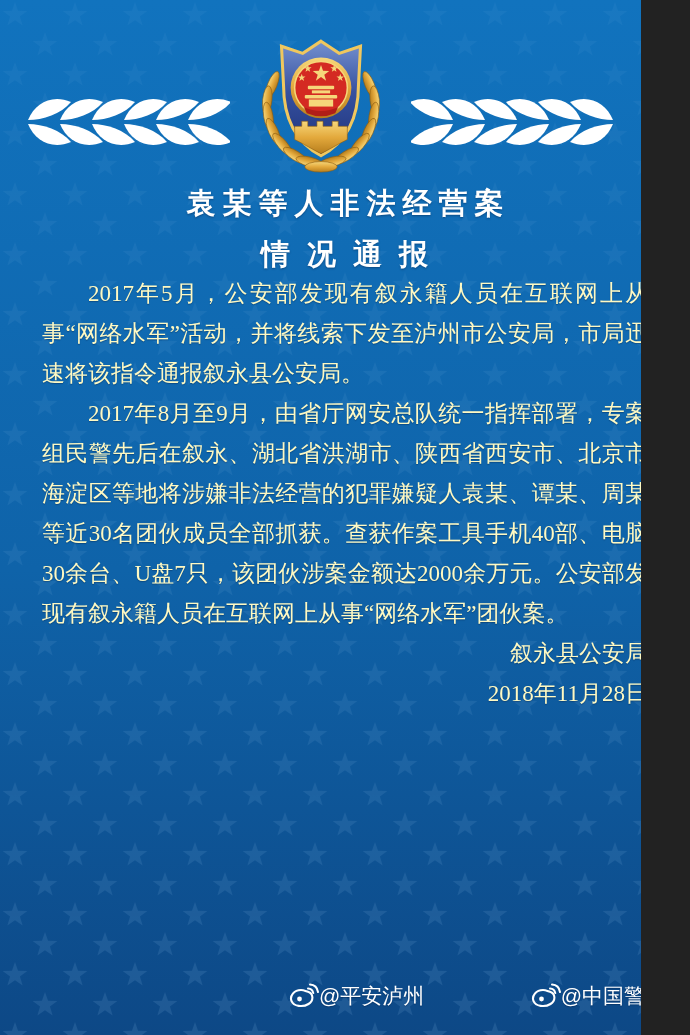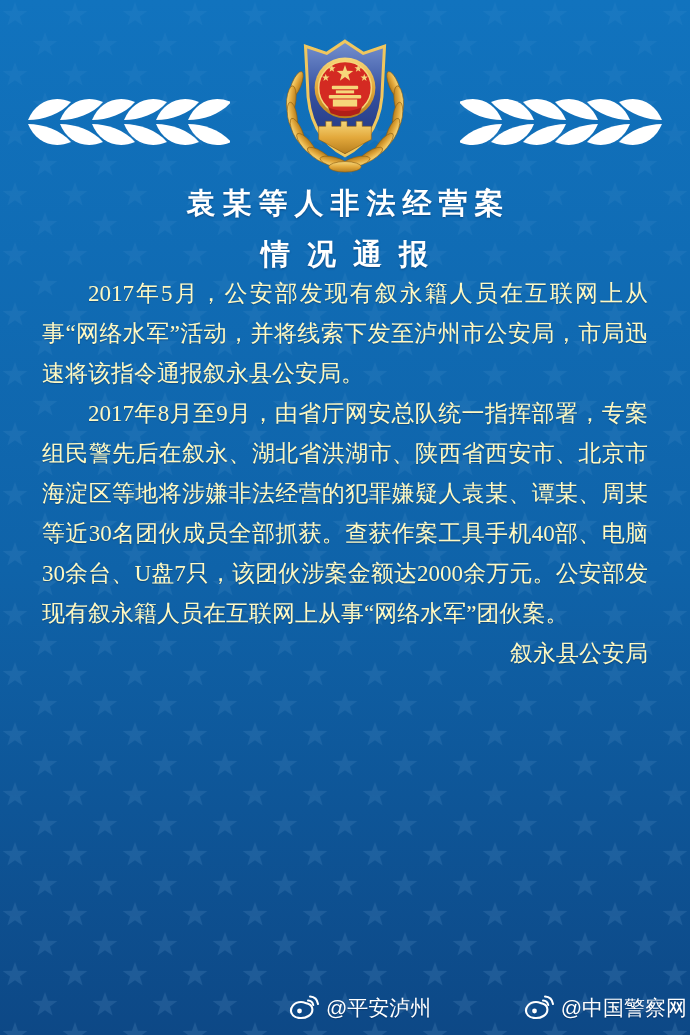--- a/index.html
+++ b/index.html
@@ -1,18 +1,18 @@
 <!DOCTYPE html>
 <html><head>
 <meta charset="utf-8">
 <style>
   html,body{margin:0;padding:0;background:#222;}
   .poster{
     position:relative;
-    width:690px;height:1035px;
+    width:641px;height:1035px;
     overflow:hidden;
     font-family:"Liberation Serif","DejaVu Serif",serif;
     box-shadow:inset 0 0 0 2px rgba(4,40,80,.35), inset 0 0 14px rgba(3,30,70,.5);
   }
   .bg{position:absolute;top:0;left:0;width:690px;height:1035px;display:block;}
   .emblem{position:absolute;top:26px;left:50%;transform:translateX(-50%);width:152px;height:152px;}
   .deco{position:absolute;top:93px;width:202px;height:58px;}
   .deco.left{left:28px;}
   .deco.right{right:28px;}
   .title-block{
@@ -25,21 +25,21 @@
     text-shadow:0 1px 2px rgba(0,30,70,.45);}
   .content{
     position:absolute;top:274px;left:42px;width:606px;
     color:#fef9c3;font-size:23px;line-height:40px;text-align:justify;
     text-shadow:0 1px 1px rgba(0,25,60,.35);
   }
   .content p{margin:0;text-indent:2em;}
   .content p.align-right{text-align:right;text-indent:0;}
   .footer{position:absolute;left:0;bottom:9px;width:690px;height:34px;
     color:#ffffff;font-family:"Liberation Sans","DejaVu Sans",sans-serif;font-size:21px;}
-  .handle{position:absolute;bottom:4px;display:flex;align-items:center;gap:7px;white-space:nowrap;
+  .handle{position:absolute;bottom:16px;display:flex;align-items:center;white-space:nowrap;
     text-shadow:0 1px 1px rgba(0,25,60,.4);}
   .handle.left{left:289px;}
   .handle.right{right:3px;}
   .weibo-svg{display:block;}
 </style>
 </head>
 <body>
 
 <div class="poster">
 
@@ -157,20 +157,21 @@
 
   <div class="title-block">
     <div class="title-line1">袁某等人非法经营案</div>
     <div class="title-line2">情况通报</div>
   </div>
 
   <div class="content">
     <p>2017年5月，公安部发现有叙永籍人员在互联网上从事“网络水军”活动，并将线索下发至泸州市公安局，市局迅速将该指令通报叙永县公安局。</p>
     <p>2017年8月至9月，由省厅网安总队统一指挥部署，专案组民警先后在叙永、湖北省洪湖市、陕西省西安市、北京市海淀区等地将涉嫌非法经营的犯罪嫌疑人袁某、谭某、周某等近30名团伙成员全部抓获。查获作案工具手机40部、电脑30余台、U盘7只，该团伙涉案金额达2000余万元。公安部发现有叙永籍人员在互联网上从事“网络水军”团伙案。</p>
     <p class="align-right">叙永县公安局</p>
+    <p class="align-right">2018年11月28日</p>
   </div>
 
   <div class="footer">
     <span class="handle left">
       <svg class="weibo-svg" width="30" height="26" viewBox="0 0 30 26" xmlns="http://www.w3.org/2000/svg">
         <path d="M12 7 C5 7 0.5 13 2.5 18 C4.5 23.5 14 24.5 19.5 21 C25 17.5 24.5 10.5 19 8.8 C16.5 8 14.5 7 12 7 Z" fill="none" stroke="#ffffff" stroke-width="2.1"></path>
         <circle cx="10.5" cy="16" r="2.4" fill="#ffffff"></circle>
         <path d="M19 5.5 q4.5 0.3 5.3 4.6" fill="none" stroke="#ffffff" stroke-width="2" stroke-linecap="round"></path>
         <path d="M21 1.5 q7 0.5 8 7.5" fill="none" stroke="#ffffff" stroke-width="2" stroke-linecap="round"></path>
       </svg>

